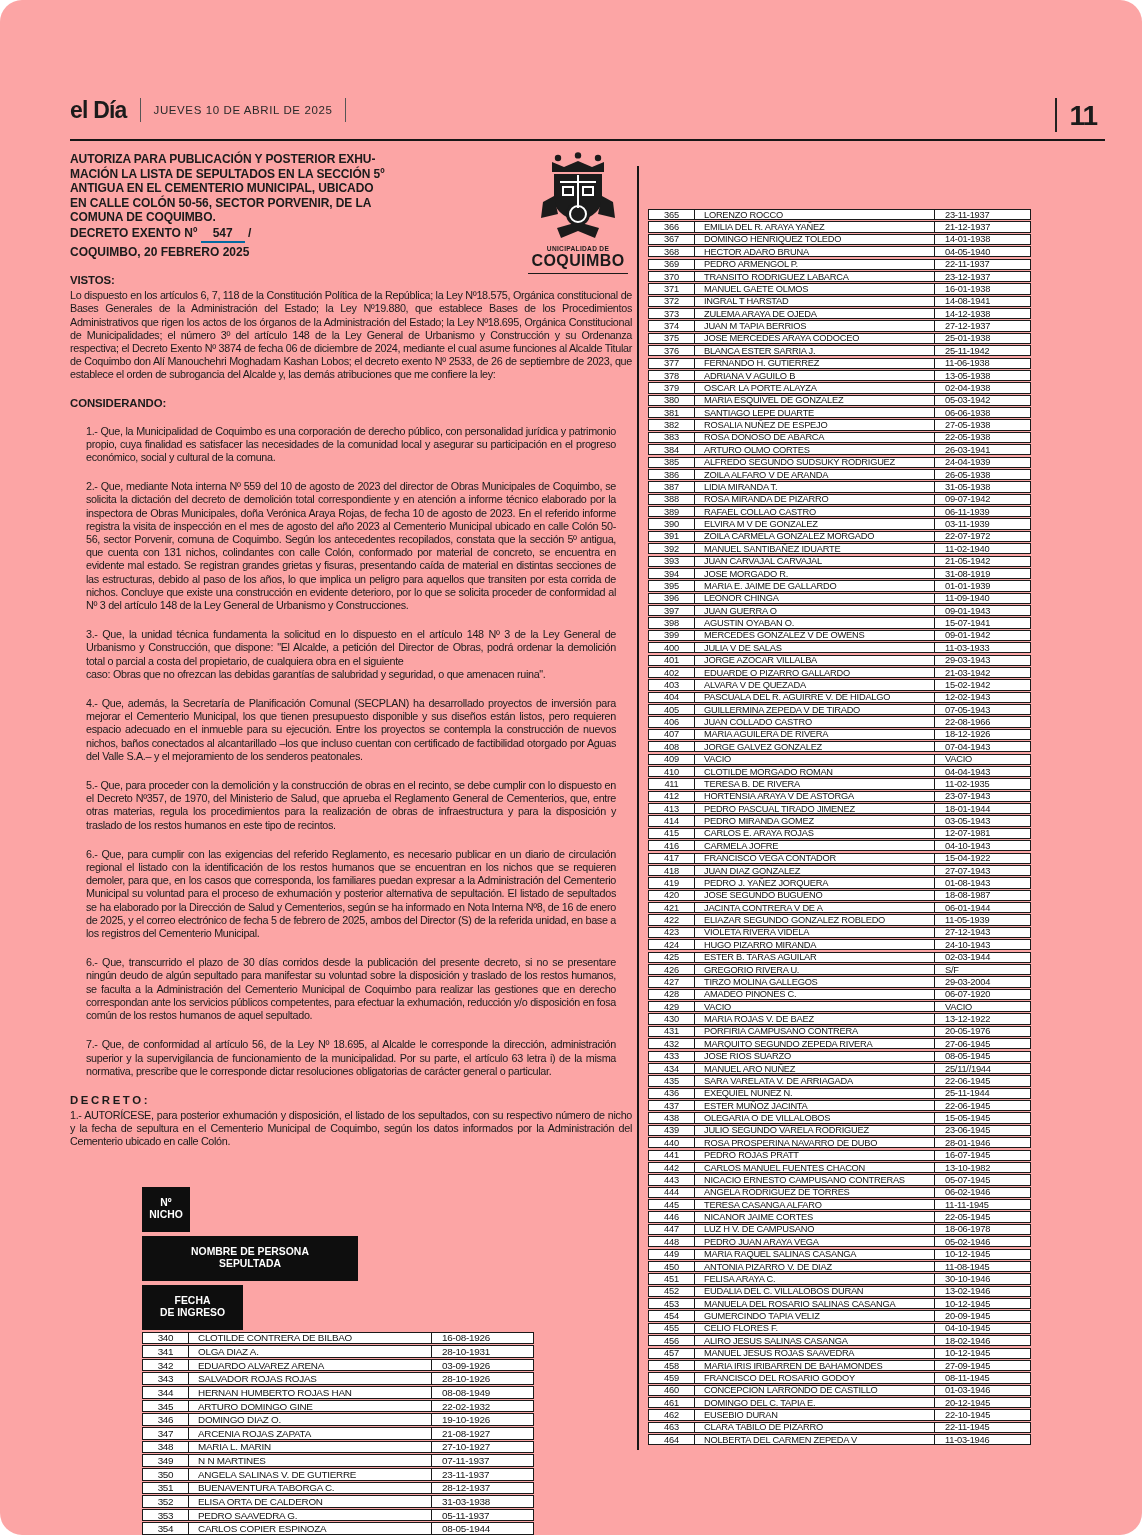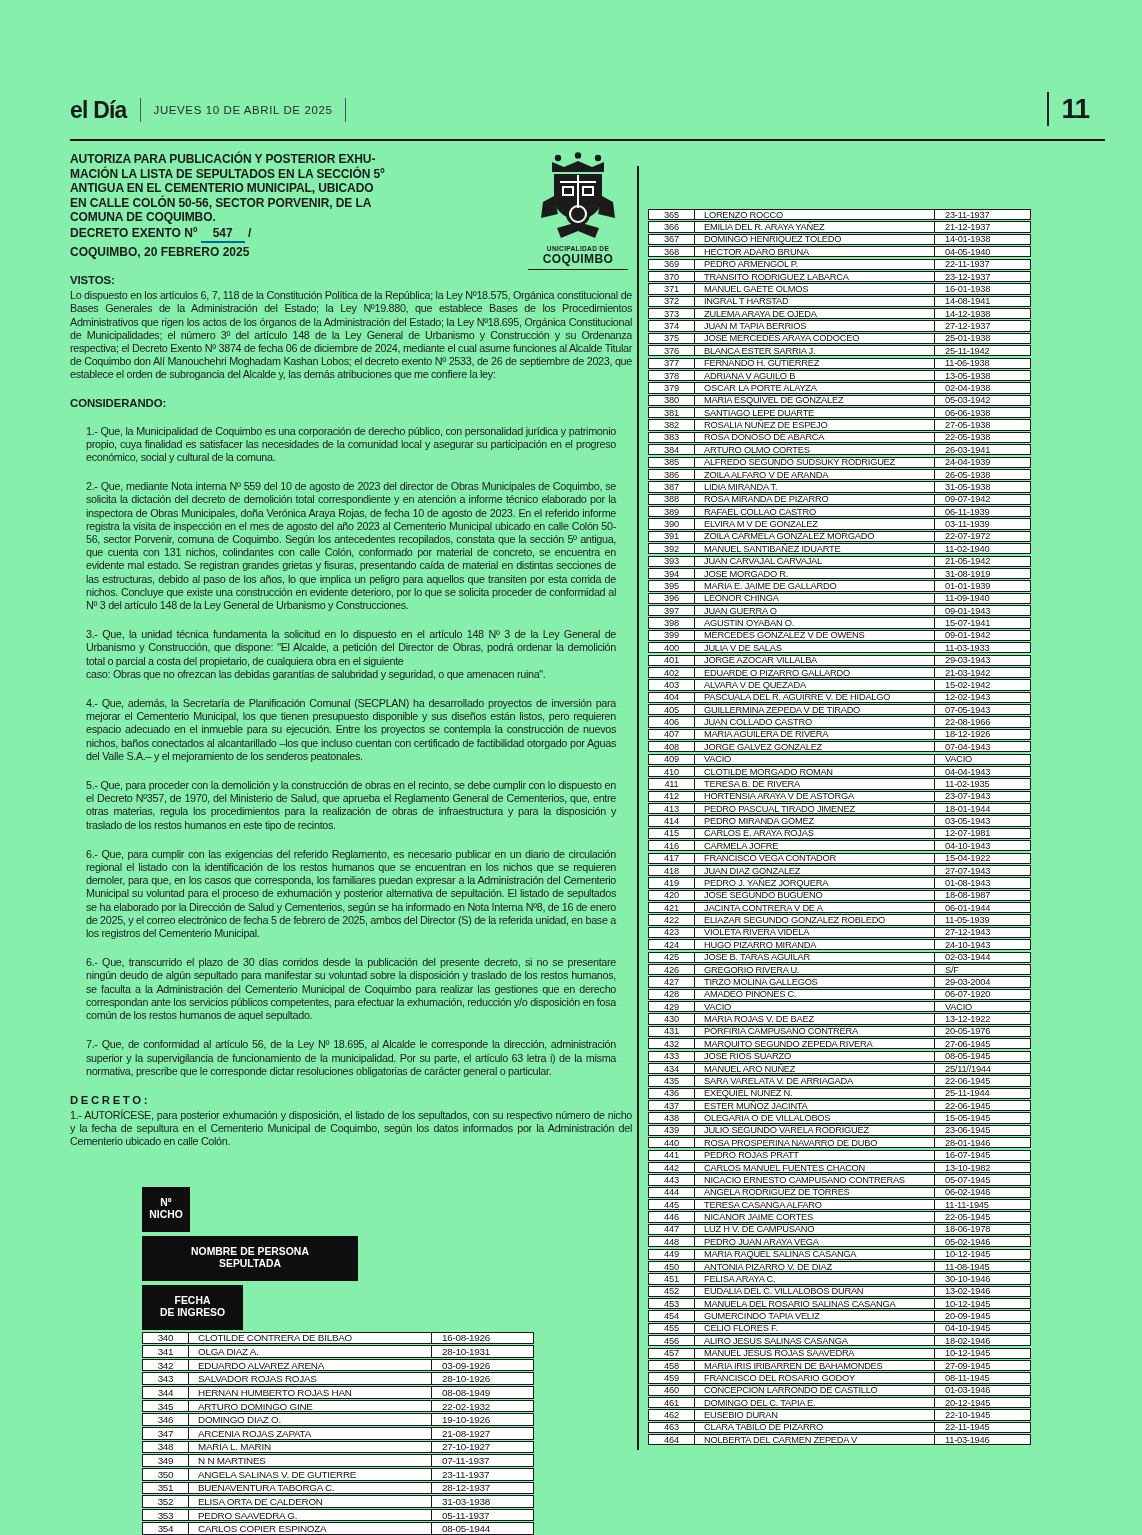--- a/index.html
+++ b/index.html
@@ -1,44 +1,44 @@
 <!DOCTYPE html>
 <html><head>
 <meta charset="utf-8">
 <style>
   html,body{margin:0;padding:0;background:#ffffff;}
-  .page{position:relative;width:1142px;height:1535px;background:#86efac;overflow:hidden;
-        font-family:"Liberation Sans",sans-serif;color:#1b1b1b;}
+  .page{position:relative;width:1142px;height:1535px;background:#fca5a5;overflow:hidden;
+        font-family:"Liberation Sans",sans-serif;color:#1b1b1b;border-radius:22px;}
   
   .masthead{position:absolute;left:70px;top:90px;width:1035px;height:42px;}
   .mast-left{position:absolute;left:0;top:0;display:flex;align-items:center;height:40px;}
   .brand{font-size:23px;font-weight:bold;letter-spacing:-0.8px;}
   .vbar{width:1px;height:24px;background:#555;margin:0 13px;}
   .edition-date{font-size:11.5px;letter-spacing:0.6px;color:#2a2a2a;}
-  .mast-right{position:absolute;right:16px;top:-4px;display:flex;align-items:center;height:46px;margin-left:48px;}
+  .mast-right{position:absolute;right:8px;top:-4px;display:flex;align-items:flex-end;height:46px;margin-left:48px;}
   .pagenum{font-size:28px;font-weight:bold;letter-spacing:-1px;margin-left:12px;}
   .pagenum-bar{width:2px;height:34px;background:#222;}
   .rule{position:absolute;left:70px;top:139px;width:1035px;height:2px;background:#161616;}
   .divider-v{position:absolute;left:637px;top:166px;width:2px;height:1284px;background:#161616;}
   
   .left-col{position:absolute;left:70px;top:152px;width:562px;}
   .title-block{font-weight:bold;font-size:12px;line-height:14.6px;letter-spacing:-0.1px;width:380px;white-space:nowrap;}
   .decree-line{font-weight:bold;font-size:12px;line-height:14.6px;margin-top:1px;}
   .decree-num{border-bottom:2px solid #0369a1;padding:0 12px;display:inline-block;}
   .place-line{font-weight:bold;font-size:12px;line-height:14.6px;margin-top:2px;}
   .heading{font-weight:bold;font-size:11.4px;margin:15px 0 3px 0;letter-spacing:-0.1px;}
   .heading.spread{letter-spacing:2.6px;}
   .para{font-size:10.8px;line-height:13.2px;text-align:justify;letter-spacing:-0.32px;
         white-space:pre-line;margin:0;}
   .considerando .para{margin:16px;}
   
   .logo{position:absolute;left:528px;top:152px;width:100px;text-align:center;}
   .logo svg{display:block;margin:0 auto;}
   .logo-sub{font-size:6.6px;font-weight:bold;letter-spacing:0.3px;margin-top:1px;}
-  .logo-name{font-size:12px;font-weight:bold;letter-spacing:0.4px;padding-bottom:3px;
+  .logo-name{font-size:16px;font-weight:bold;letter-spacing:0.4px;padding-bottom:3px;
              border-bottom:1.5px solid #1b1b1b;margin-top:0px;}
   
   .table{box-sizing:border-box;}
   .table-left{margin:38px 0 0 72px;width:392px;}
   .table-right{position:absolute;left:648px;top:209px;width:383px;}
   .thead{display:flex;gap:4px;margin-bottom:2px;flex-direction:column;}
   .th{background:#0e0e0e;color:#fff;font-weight:bold;font-size:10.4px;line-height:12px;
       display:flex;align-items:center;justify-content:center;text-align:center;
       height:45px;white-space:pre-line;box-sizing:border-box;}
   .th-n{width:48px;}
@@ -658,21 +658,21 @@
     </div>
 
     <div class="tr">
       <div class="td td-n">424</div>
       <div class="td td-name">HUGO PIZARRO MIRANDA</div>
       <div class="td td-date">24-10-1943</div>
     </div>
 
     <div class="tr">
       <div class="td td-n">425</div>
-      <div class="td td-name">JOSE B. TARAS AGUILAR</div>
+      <div class="td td-name">ESTER B. TARAS AGUILAR</div>
       <div class="td td-date">02-03-1944</div>
     </div>
 
     <div class="tr">
       <div class="td td-n">426</div>
       <div class="td td-name">GREGORIO RIVERA U.</div>
       <div class="td td-date">S/F</div>
     </div>
 
     <div class="tr">

